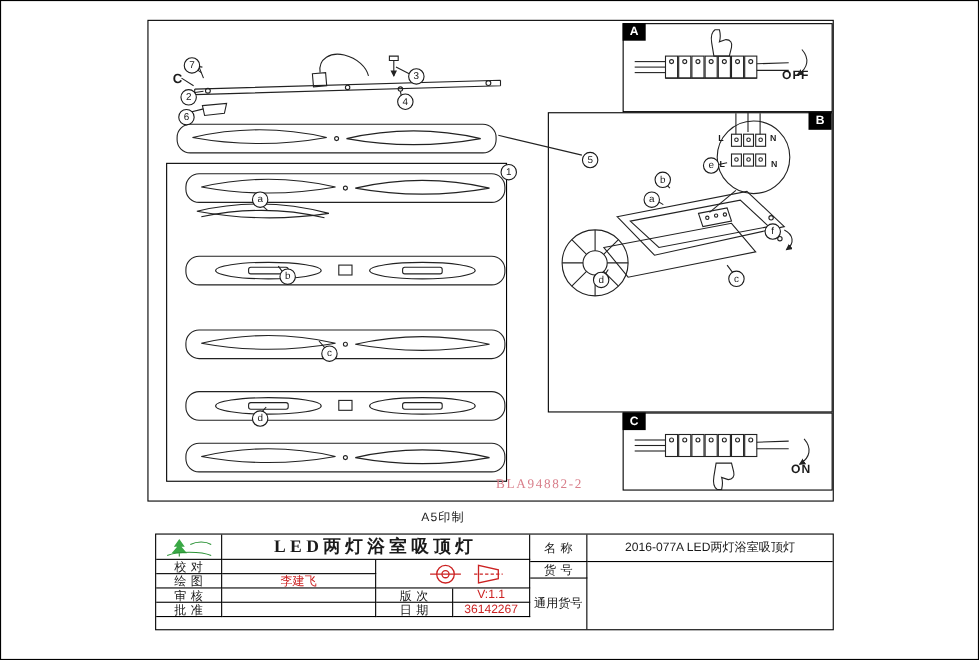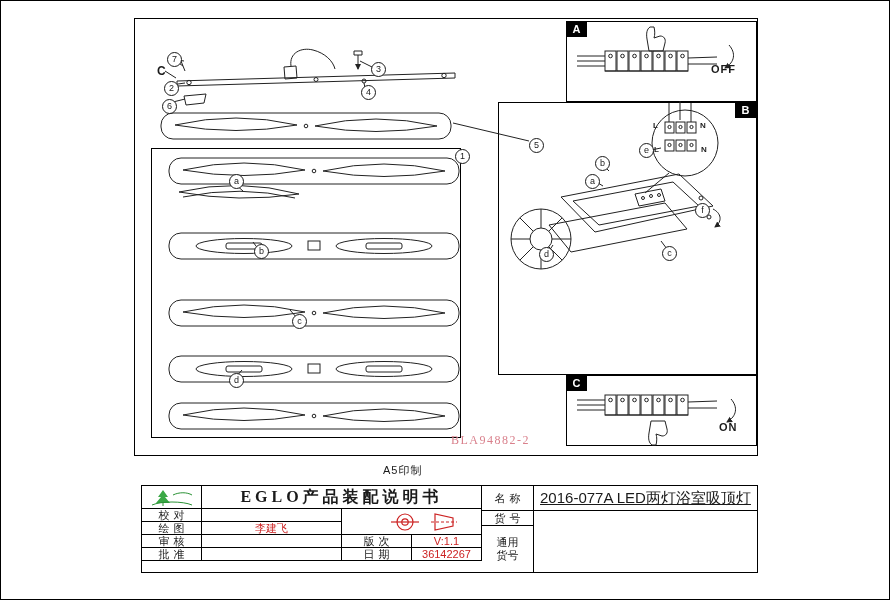--- a/index.html
+++ b/index.html
@@ -28,22 +28,22 @@
   .tblock{position:absolute;left:140px;top:484px;width:617px;height:88px;border:1px solid #000;box-sizing:border-box;z-index:4;background:#fff;}
   .cell{
     position:absolute;box-sizing:border-box;border-right:1px solid #000;border-bottom:1px solid #000;
     display:flex;align-items:center;justify-content:center;font-size:11px;overflow:hidden;
   }
   .cell.noR{border-right:none;} .cell.noB{border-bottom:none;}
   .red{color:#cc2222;}
   .cjk2{letter-spacing:4px;text-indent:4px;}
   .bigtitle{font-family:"Liberation Serif",serif;font-weight:bold;font-size:16px;letter-spacing:4px;}
   .approved{font-size:10px;letter-spacing:3px;justify-content:center;}
-  .namev{font-size:15px;line-height:12px;text-align:right;padding:0 4px;text-decoration:underline;}
-  .stack{display:flex;flex-direction:column;align-items:center;line-height:13px;}
+  .namev{font-size:11px;line-height:12px;text-align:right;padding:0 4px;}
+  .stack{display:flex;flex-direction:row;align-items:center;line-height:13px;}
 </style>
 </head>
 <body>
 
 <div class="page">
 
   <div class="frame" style="left:133px;top:17px;width:624px;height:438px"></div>
   <div class="frame" style="left:150px;top:147px;width:310px;height:290px"></div>
   <div class="frame" style="left:565px;top:20px;width:191px;height:81px"></div>
   <div class="frame" style="left:497px;top:101px;width:259px;height:273px"></div>
@@ -205,21 +205,21 @@
     <div class="cell" style="left:0;top:0;width:60px;height:23px">
       <svg width="46" height="21" viewBox="0 0 46 21">
         <g stroke="#2a9235" fill="none" stroke-width="1">
           <path d="M14,3 L9,10 L12,10 L7,16 L21,16 L16,10 L19,10 Z" fill="#3aa845" stroke="none"></path>
           <line x1="14" y1="16" x2="14" y2="19"></line>
           <path d="M3,18 C12,14 34,14 43,18"></path>
           <path d="M24,8 C30,5 38,5 43,8"></path>
         </g>
       </svg>
     </div>
-    <div class="cell bigtitle" style="left:60px;top:0;width:280px;height:23px">EGLO产品装配说明书</div>
+    <div class="cell bigtitle" style="left:60px;top:0;width:280px;height:23px">LED两灯浴室吸顶灯</div>
 
     <div class="cell cjk2" style="left:0;top:23px;width:60px;height:13px">校对</div>
     <div class="cell" style="left:60px;top:23px;width:140px;height:13px"></div>
     <div class="cell" style="left:200px;top:23px;width:140px;height:26px">
       <svg width="130" height="24" viewBox="0 0 130 24">
         <g stroke="#cc2222" fill="none" stroke-width="1.2">
           <circle cx="58" cy="12" r="8"></circle>
           <circle cx="58" cy="12" r="3.2"></circle>
           <line x1="44" y1="12" x2="72" y2="12"></line>
           <path d="M88,4 L88,20 L106,16 L106,8 Z"></path>

